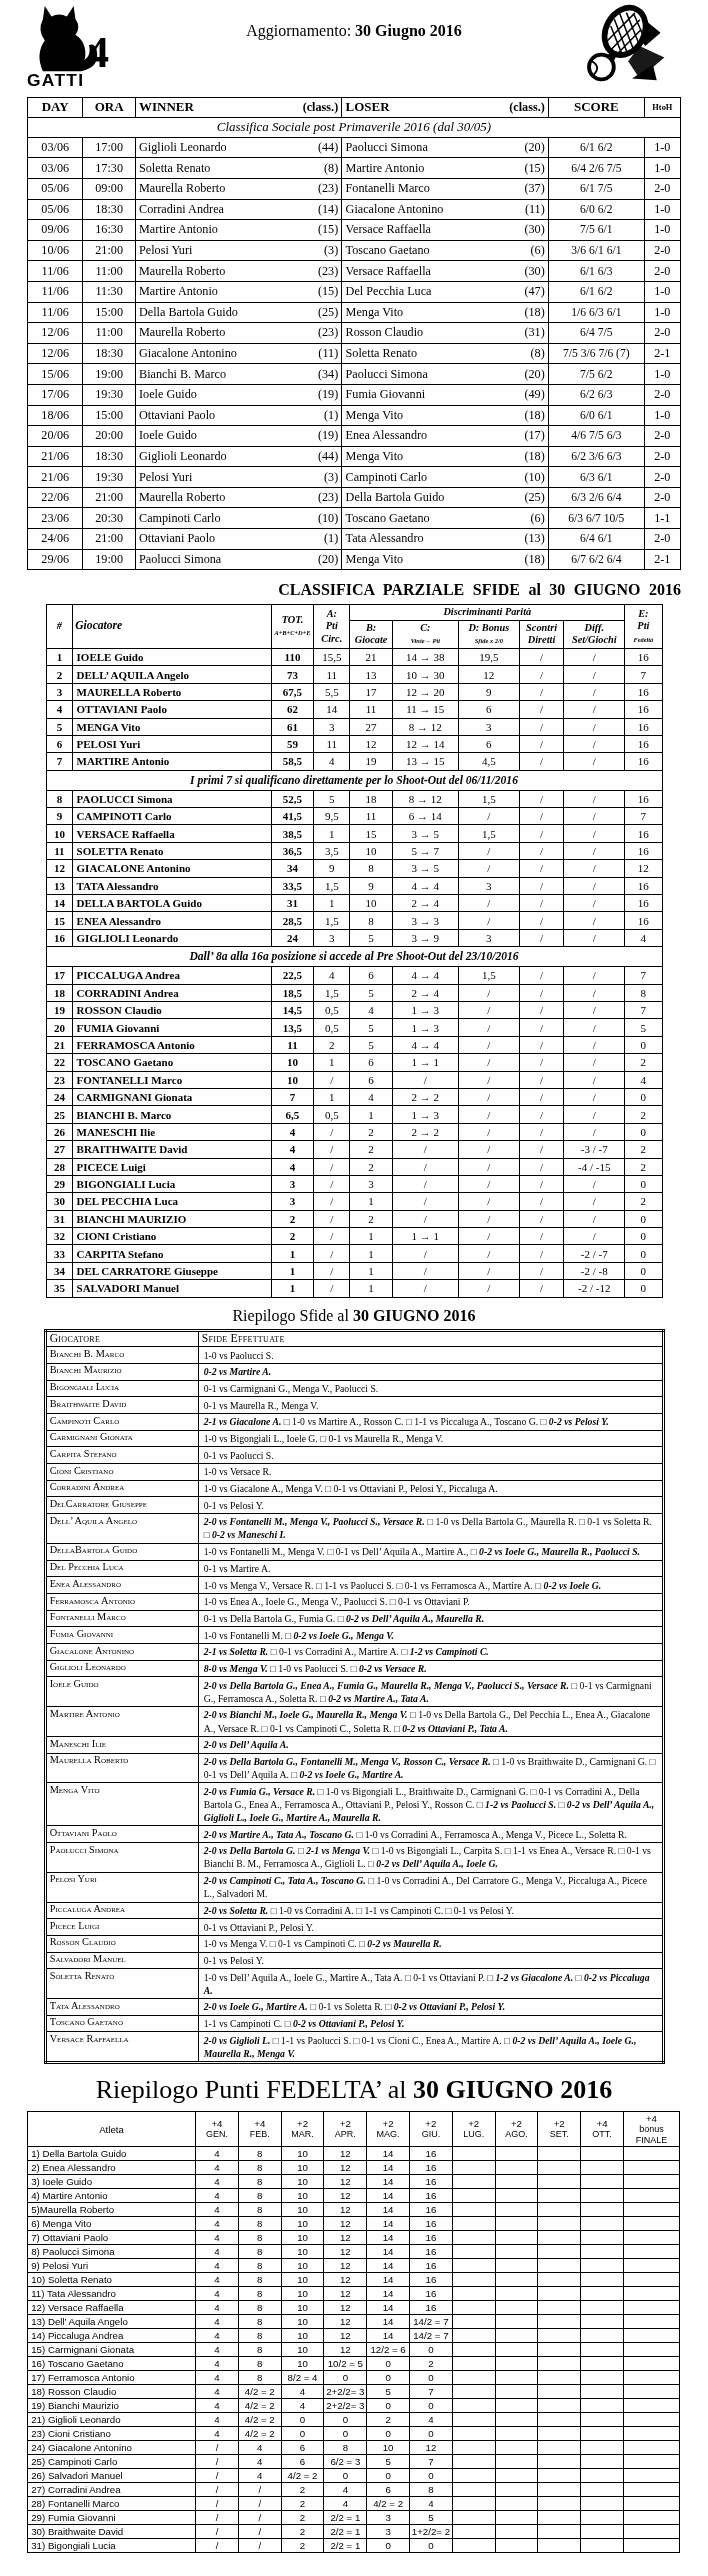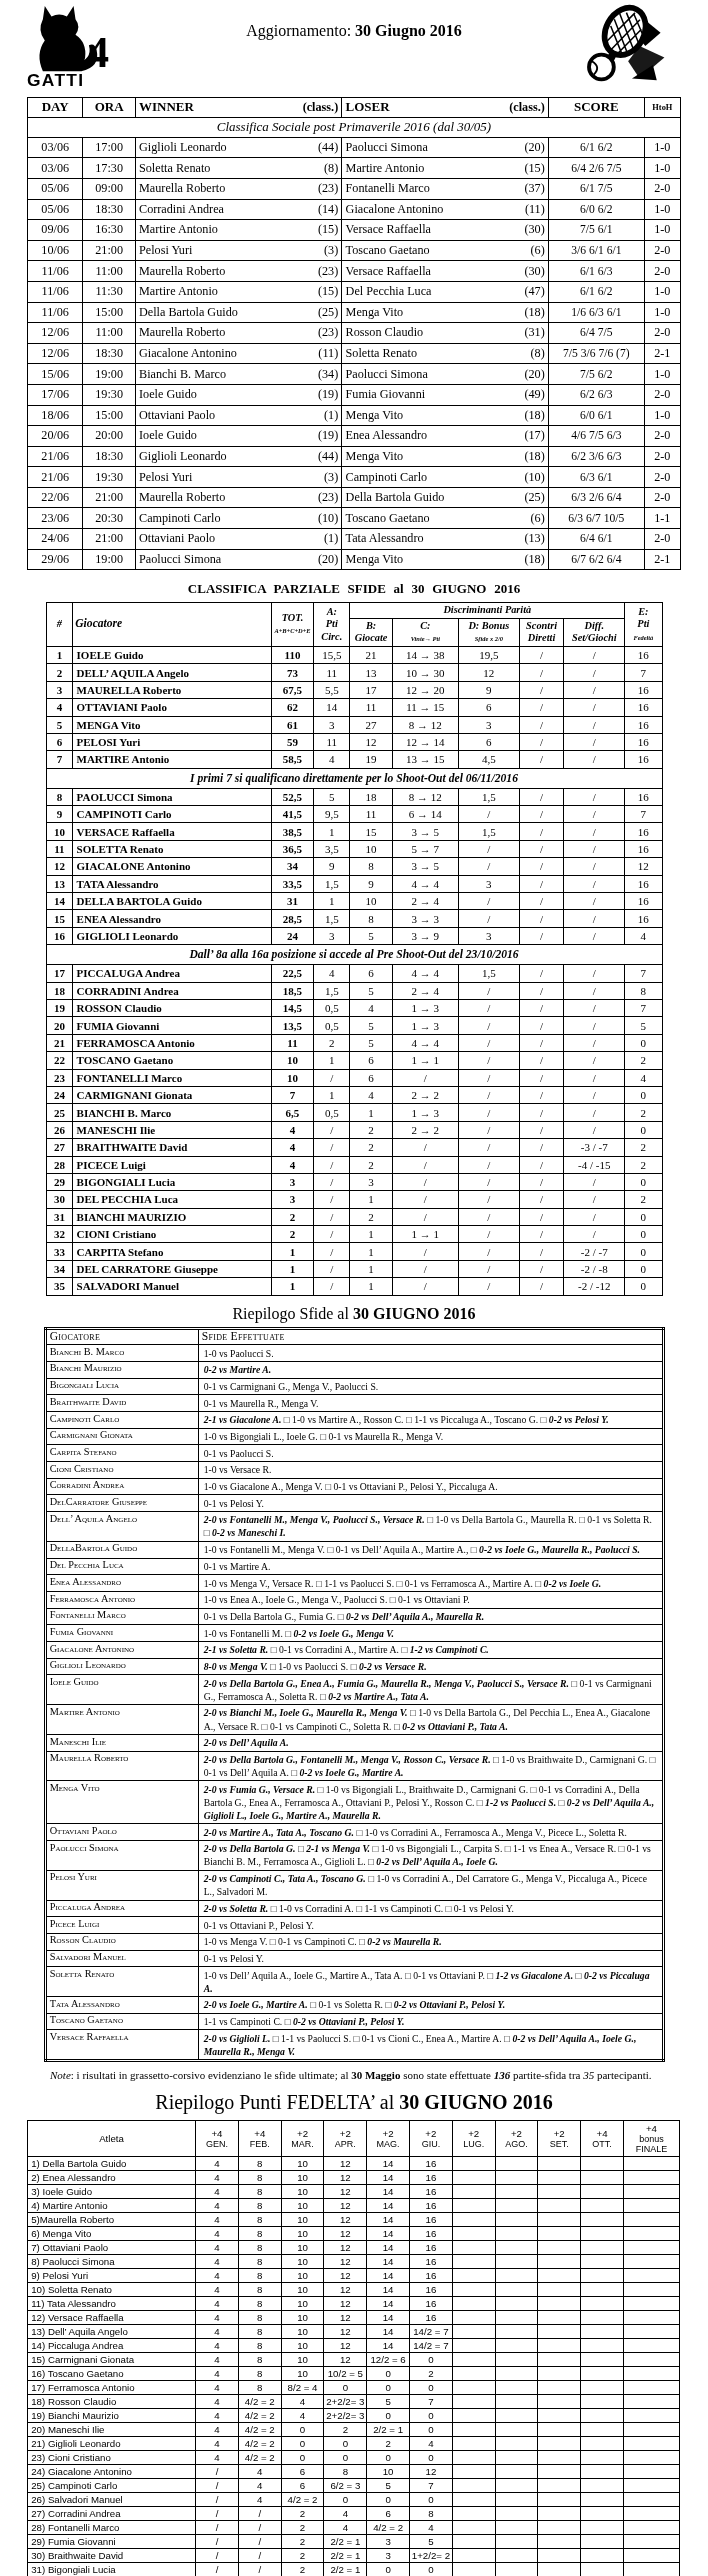--- a/index.html
+++ b/index.html
@@ -28,23 +28,23 @@
   .t1 th.lft{text-align:left;}
   .t1 .htoh-h{font-size:8.4px;padding:0 1.3px;}
   .t1 td{height:20.6px;font-size:12.2px;}
   .t1 .sec td{font-style:italic;font-size:13px;height:20px;}
   .pairwrap{display:flex;justify-content:space-between;align-items:center;}
   .hhead{display:flex;justify-content:space-between;align-items:center;}
   .hhead .cls-h{font-size:12.2px;}
   .t1 .score-c{font-size:11.6px;white-space:nowrap;padding:0 1.3px;}
 
   
-  .sect-title{text-align:center;font-weight:bold;font-size:13px;margin:10.3px 0 5.2px;word-spacing:4.5px;}
+  .sect-title{text-align:right;font-weight:bold;font-size:16px;margin:10.3px 0 5.2px;word-spacing:4.5px;}
   .sect-title2{text-align:center;font-size:16px;margin:9px 0 3.9px;}
-  .sect-title-lg{text-align:center;font-size:20px;margin:10.3px 0 6.4px;font-family:Liberation Serif, serif;}
+  .sect-title-lg{text-align:center;font-size:26px;margin:10.3px 0 6.4px;font-family:Liberation Serif, serif;}
 
   
   .t2{width:617px;margin:0 auto;border:1.9px solid #000;}
   .t2 thead th{font-style:italic;font-weight:bold;font-size:10.3px;padding:1.3px 1.9px;line-height:1.2;text-align:center;}
   .t2 thead{border-bottom:1.9px solid #000;}
   .t2 thead th.gname{text-align:left;font-size:11.6px;}
   .t2 small{font-size:6.4px;font-weight:bold;}
   .t2 td{height:17.4px;font-size:11px;text-align:center;}
   .t2 td.name{text-align:left;font-weight:bold;}
   .t2 td.pos,.t2 td.tot{font-weight:bold;}
@@ -1205,23 +1205,20 @@
         </tr>
         <tr>
           <td class="n">Versace Raffaella</td>
           <td class="list">
             
           <span class="bi">2-0 vs Giglioli L.</span><span> □  1-1 vs Paolucci S. □  0-1 vs Cioni C., Enea A., Martire A. □  </span><span class="bi">0-2 vs Dell’ Aquila A., Ioele G., Maurella R., Menga V.</span></td>
         </tr>
       </tbody>
   </table>
 
-  <p class="note">
-    
-  <span class="i">Note</span><span>: i risultati in grassetto-corsivo evidenziano le sfide ultimate; al </span><span class="b">30 Maggio</span><span> sono state effettuate </span><span class="bi">136</span><span> partite-sfida tra </span><span class="i">35</span><span> partecipanti.</span></p>
 
   <div class="sect-title-lg"><span>Riepilogo Punti FEDELTA’ al </span><b>30 GIUGNO 2016</b></div>
 
   <table class="t4">
     <colgroup>
         <col style="width:165px">
         <col span="10" style="width:42px">
         <col style="width:55px">
       </colgroup>
     <thead>
@@ -1536,34 +1533,20 @@
           <td>2+2/2= 3</td>
           <td>0</td>
           <td>0</td>
           <td></td>
           <td></td>
           <td></td>
           <td></td>
           <td></td>
         </tr>
         <tr>
-          <td class="an">20) Maneschi  Ilie</td>
-          <td>4</td>
-          <td>4/2 = 2</td>
-          <td>0</td>
-          <td>2</td>
-          <td>2/2 = 1</td>
-          <td>0</td>
-          <td></td>
-          <td></td>
-          <td></td>
-          <td></td>
-          <td></td>
-        </tr>
-        <tr>
           <td class="an">21) Giglioli  Leonardo</td>
           <td>4</td>
           <td>4/2 = 2</td>
           <td>0</td>
           <td>0</td>
           <td>2</td>
           <td>4</td>
           <td></td>
           <td></td>
           <td></td>

